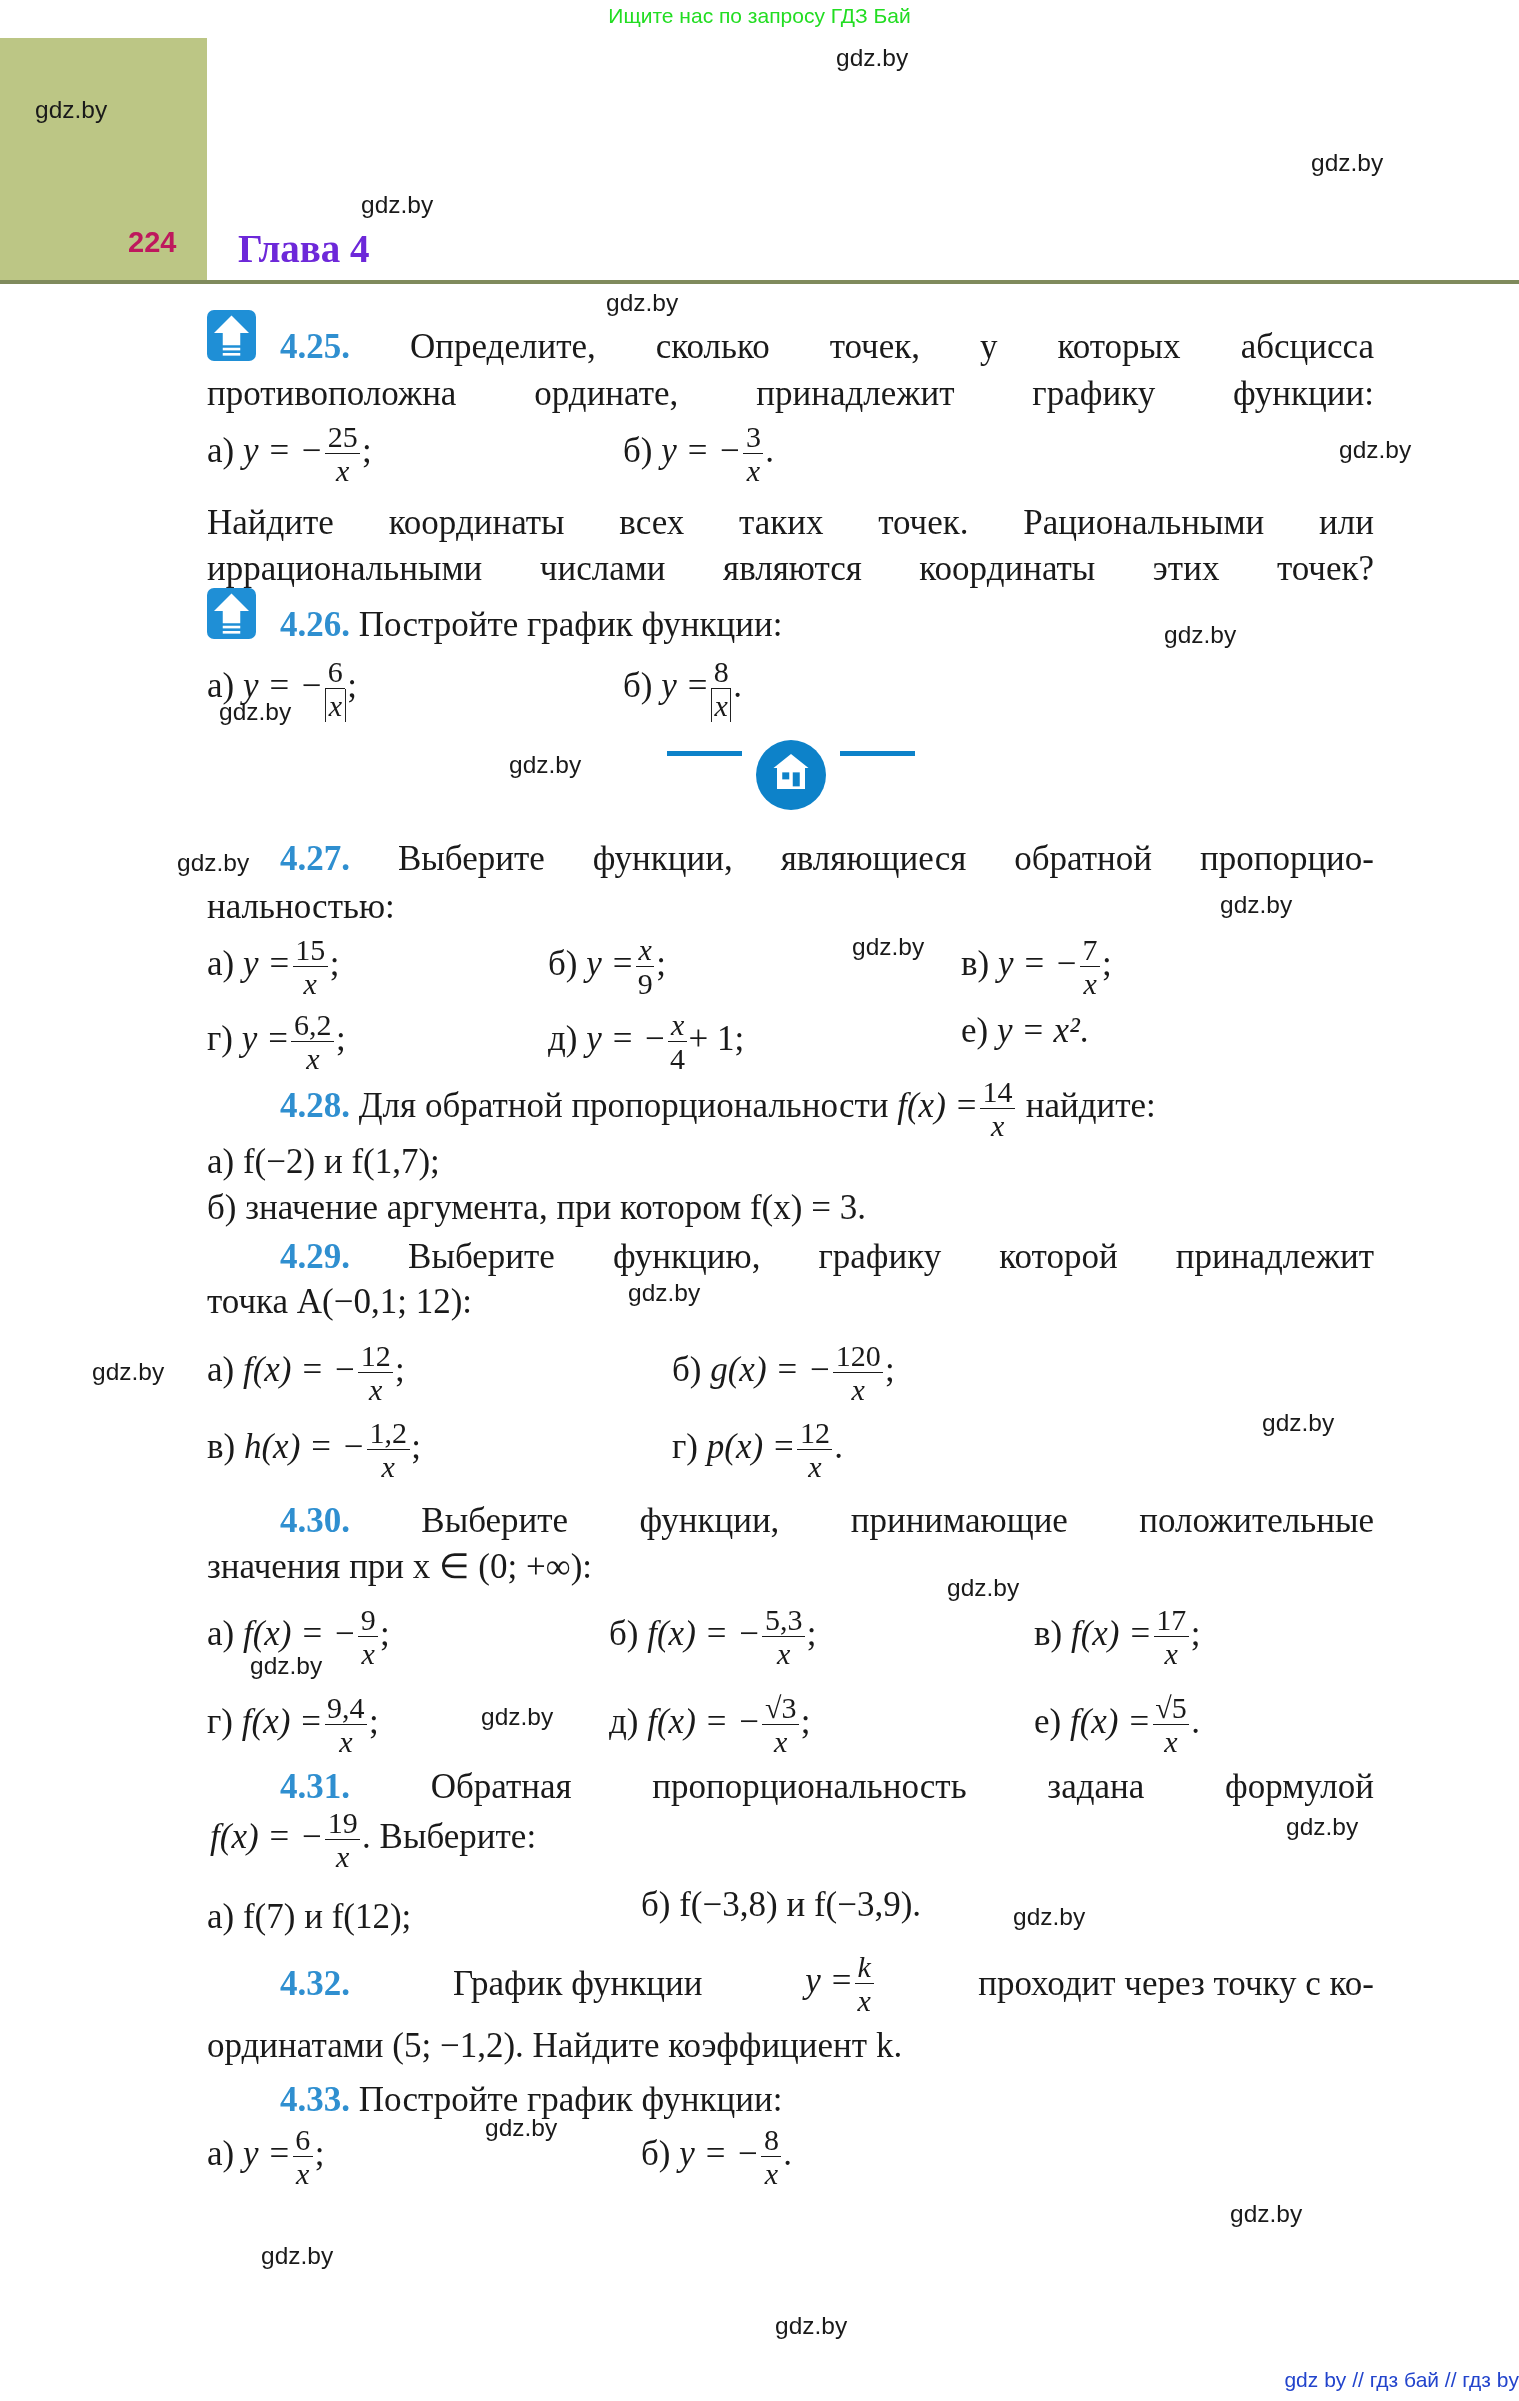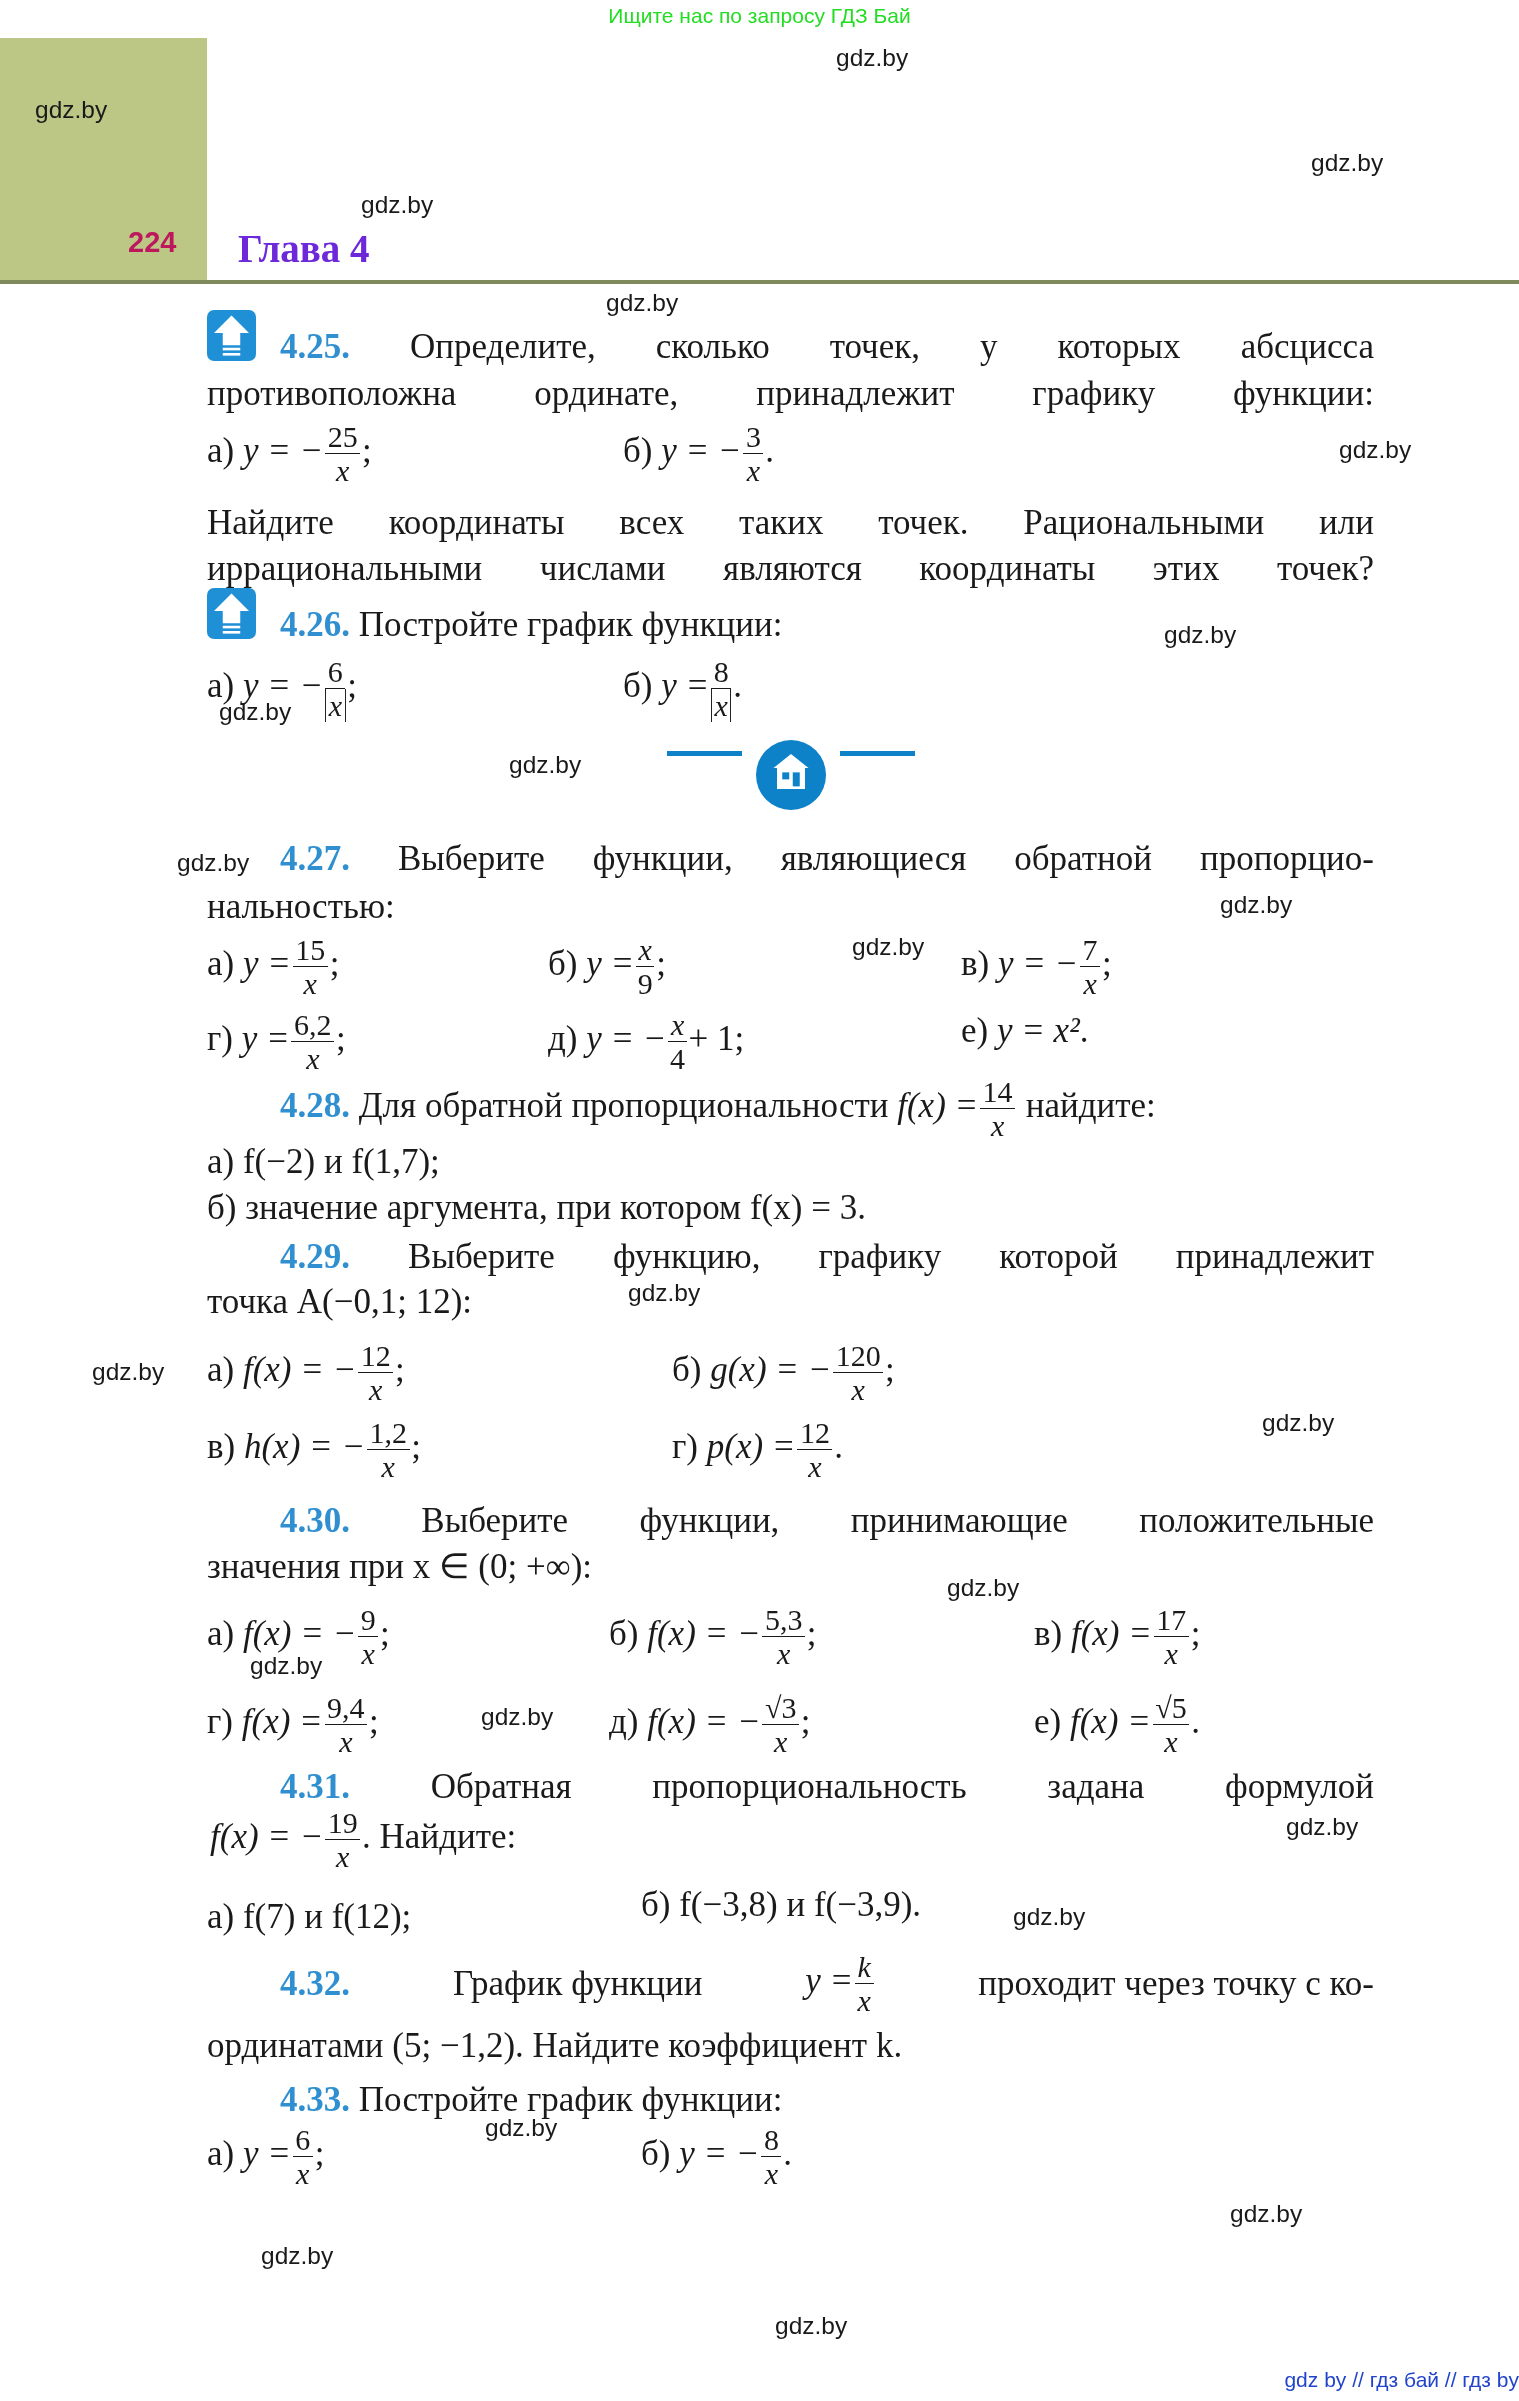--- a/index.html
+++ b/index.html
@@ -216,21 +216,21 @@
       <span class="d">x</span>
     </span><span>.</span></div>
 
 <div class="line justify" style="left:280px;width:1094px;top:1752px">
   <span class="num">4.31.</span> <span>Обратная пропорциональность задана формулой</span>
 </div>
 <div class="item" style="left:210px;top:1806px">
   <span class="m">f(x) = −</span><span class="frac">
       <span class="n">19</span>
       <span class="d">x</span>
-    </span><span>. Найдите:</span>
+    </span><span>. Выберите:</span>
 </div>
 <div class="line" style="top:1882px">а) f(7) и f(12);</div>
 <div class="item" style="left:641px;top:1882px">б) f(−3,8) и f(−3,9).</div>
 
 <div class="item" style="left:280px;top:1950px;width:1094px;display:flex;justify-content:space-between;align-items:center">
   <span class="num">4.32.</span>
   <span>График функции</span>
   <span><span class="m">y =</span><span class="frac">
         <span class="n m">k</span>
         <span class="d">x</span>

